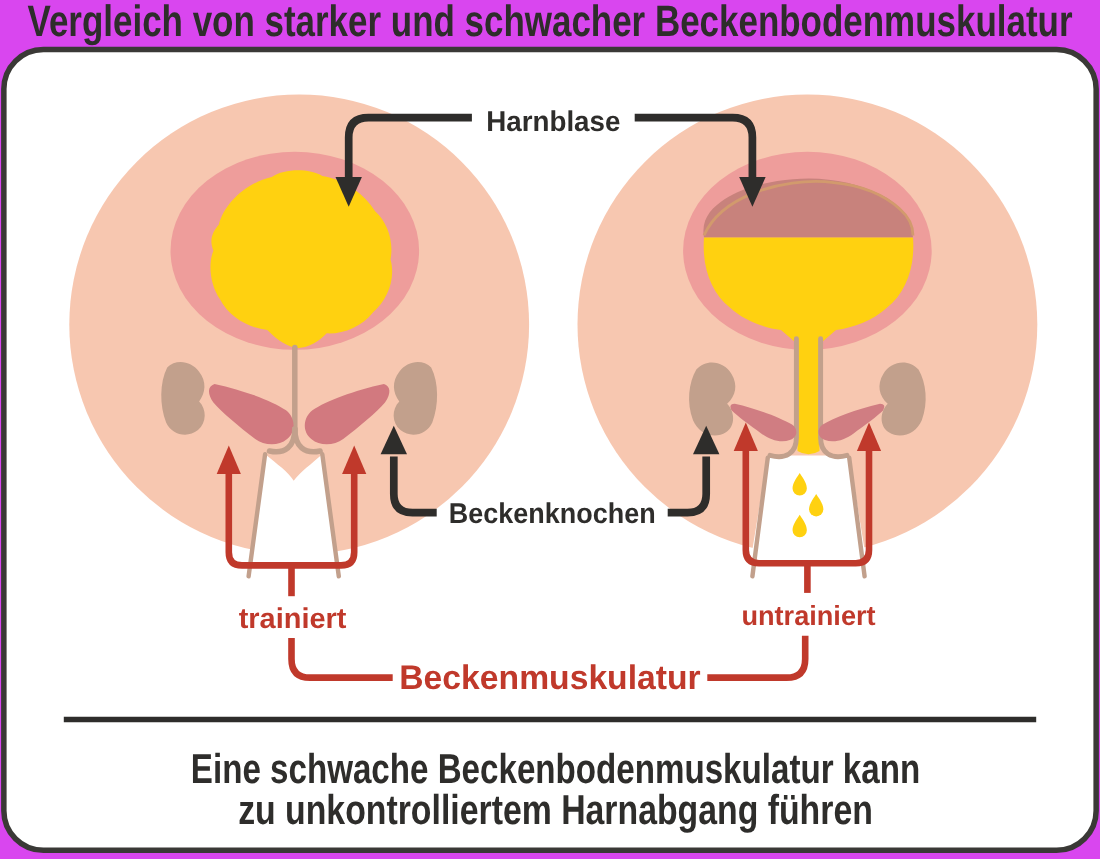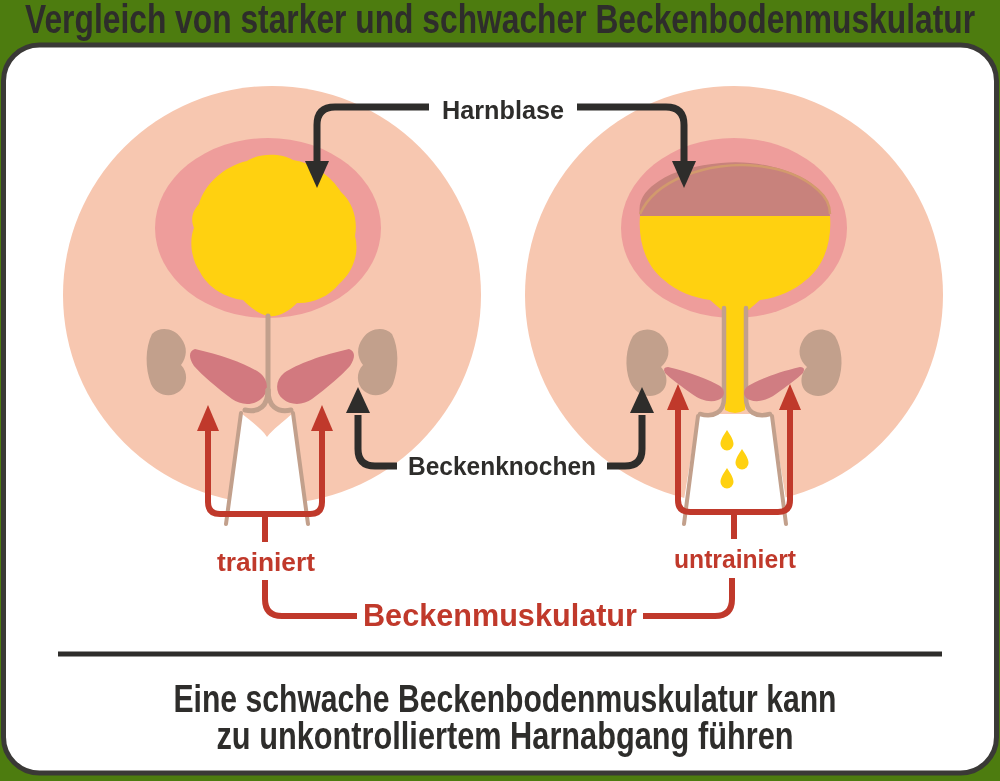--- a/index.html
+++ b/index.html
@@ -1,16 +1,16 @@
 <!DOCTYPE html>
 <html><head>
 <meta charset="utf-8">
 <style>
   html,body{margin:0;padding:0;background:#000;}
-  .stage{position:relative;width:1000px;height:781px;background:#4d7c0f;overflow:hidden;}
+  .stage{position:relative;width:1000px;height:781px;background:#d946ef;overflow:hidden;}
   svg{display:block;}
   text{font-family:"Liberation Sans","DejaVu Sans",sans-serif;font-weight:bold;}
   .t-ink{fill:#2e2d2b;}
   .t-red{fill:#c0392b;}
   .ln-ink{stroke:#2e2d2b;stroke-width:7;fill:none;}
   .ln-red{stroke:#c0392b;stroke-width:6;fill:none;}
   .ln-tan{stroke:#c2a08c;fill:none;stroke-linecap:round;}
 </style>
 </head>
 <body>

